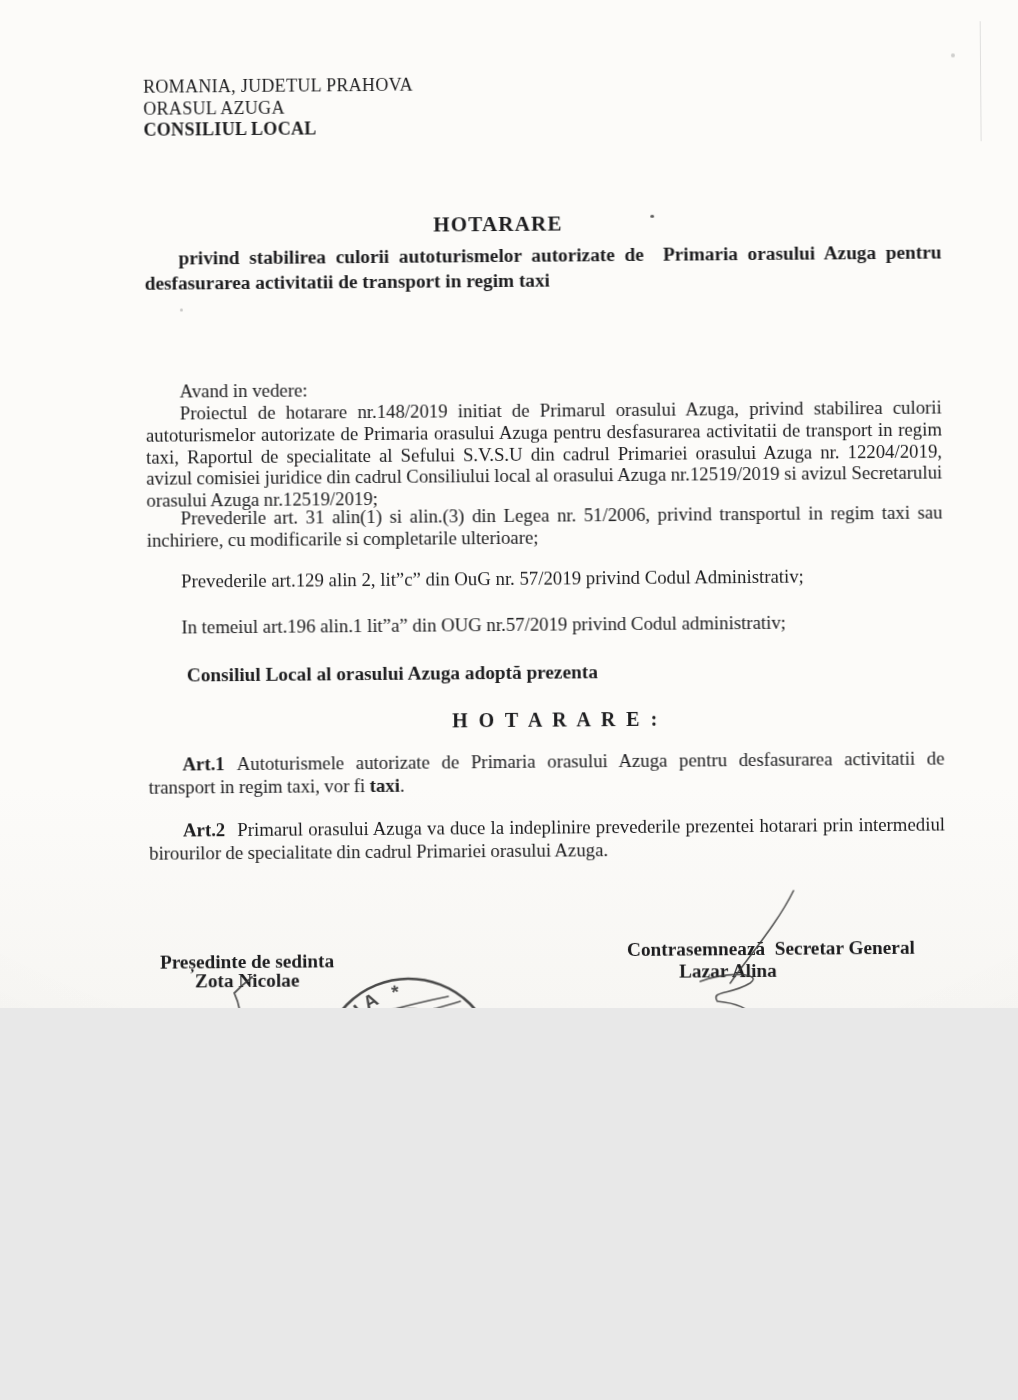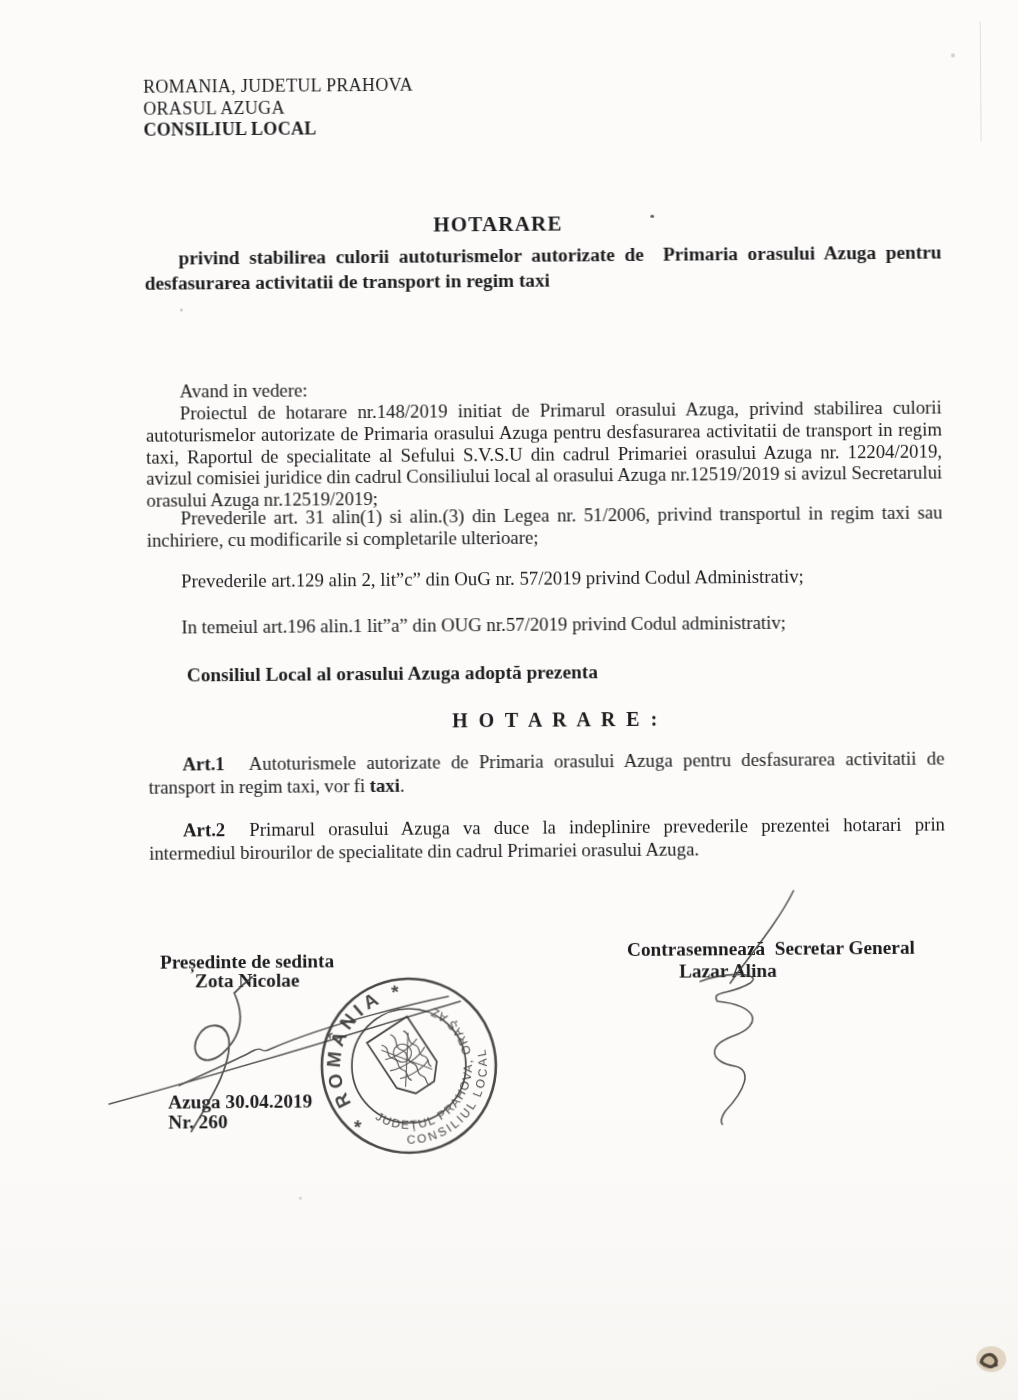--- a/index.html
+++ b/index.html
@@ -1,17 +1,17 @@
 <!DOCTYPE html>
 <html><head>
 <meta charset="utf-8">
 <style>
   html,body{margin:0;padding:0;background:#e8e8e8;}
   .page{
-    position:relative;width:1018px;height:1400px;overflow:hidden;
+    position:relative;width:1018px;height:1008px;overflow:hidden;
     background:
       radial-gradient(ellipse 120% 90% at 50% 42%, rgba(0,0,0,0) 70%, rgba(0,0,0,0.035) 100%),
       linear-gradient(180deg,#fcfbf9 0%,#fcfbf9 78%,#f7f6f3 100%);
   }
   .tilt{position:absolute;inset:0;transform:rotate(-0.45deg);transform-origin:500px 700px;filter:blur(0.3px);}
   .t{position:absolute;font-family:"Liberation Serif","DejaVu Serif",serif;color:#1d1d1f;}
   .b{font-weight:bold;}
   .body{font-size:18.8px;line-height:22.5px;}
   .just{text-align:justify;word-spacing:-0.3px;}
   .pre{white-space:pre-wrap;}
@@ -21,21 +21,21 @@
   #subtitle .l1{margin-left:34px;width:763px;text-align:justify;text-align-last:justify;}
   #avand{left:182px;top:378px;font-size:18.8px;}
   #p1{left:148px;top:400px;width:796px;line-height:21.8px;text-indent:34px;margin:0;}
   #p2{left:148px;top:505px;width:796px;line-height:22.3px;text-indent:34px;margin:0;}
   #p3{left:182px;top:568px;font-size:18.8px;}
   #p4{left:182px;top:614px;font-size:18.8px;}
   #adoption{left:187px;top:662px;font-size:19.3px;}
   #decision{left:452px;top:709px;font-size:20px;letter-spacing:3px;}
   #art1{left:148px;top:751px;width:796px;text-indent:34px;margin:0;}
   #art2{left:148px;top:817px;width:796px;text-indent:34px;margin:0;}
-  .artlbl{margin-right:24px;}
+  .artlbl{margin-right:12px;}
   #sigL{left:152px;top:950px;width:186px;text-align:center;font-size:19.3px;line-height:19px;}
   #sigR{left:625px;top:940px;font-size:19.3px;line-height:22px;}
   #sigR .nm{margin-left:52px;}
   #footer{left:165px;top:1090px;font-size:19.3px;line-height:19.5px;}
   svg{position:absolute;overflow:visible;}
   .speck{position:absolute;border-radius:50%;}
   .scanline{position:absolute;background:#c8c8c8;opacity:.55;}
   .stamp-text{font-family:"Liberation Sans","DejaVu Sans",sans-serif;fill:#323232;}
 </style>
 </head>

